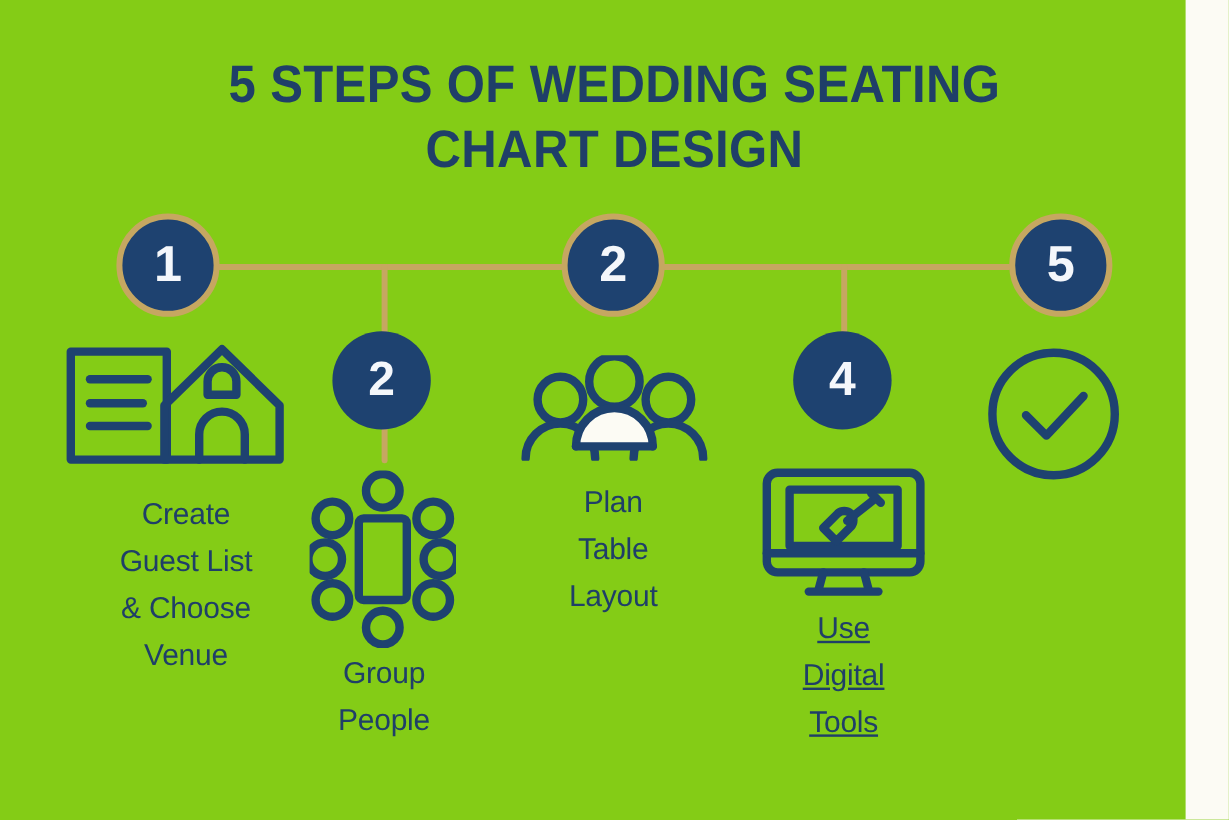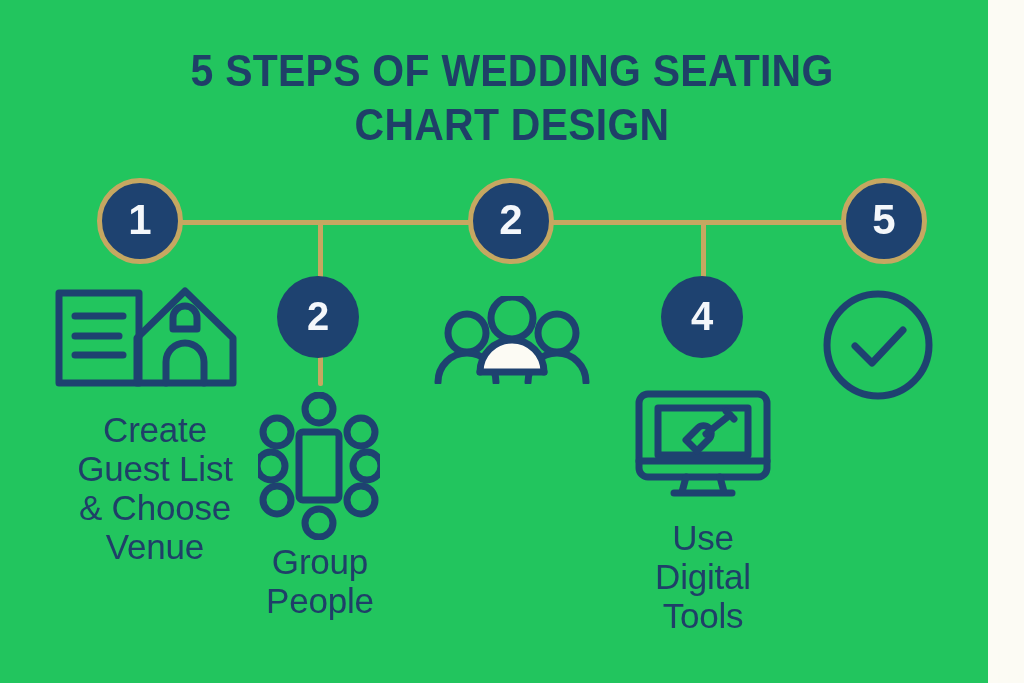--- a/index.html
+++ b/index.html
@@ -12,21 +12,21 @@
     height: 683px;
     background: #fcfbf4;
     font-family: "Liberation Sans", sans-serif;
     overflow: hidden;
     position: relative;
   }
   .canvas {
     position: relative;
     width: 988px;
     height: 683px;
-    background: #22c55e;
+    background: #84cc16;
   }
 
   
   .title {
     position: absolute;
     left: 0;
     top: 44px;
     width: 1024px;
     text-align: center;
     color: #1f3f68;
@@ -87,21 +87,21 @@
   }
   .icon svg { display: block; }
 
   
   .label {
     position: absolute;
     text-align: center;
     color: #1f3f68;
     font-family: "Liberation Sans", sans-serif;
     font-weight: normal;
-    font-size: 35px;
+    font-size: 25px;
     line-height: 39px;
     white-space: pre-line;
     letter-spacing: -0.2px;
   }
 </style>
 </head>
 <body>
 
 <div class="canvas">
 
@@ -219,19 +219,22 @@
   </div>
 
   <div class="label" style="left:35px; top:410px; width:240px;">Create
 Guest List
 &amp; Choose
 Venue</div>
 
   <div class="label" style="left:215px; top:542px; width:210px;text-align:center;">Group
 People</div>
 
-
-  <div class="label" style="left:613px; top:518px; width:180px;">Use
+  <div class="label" style="left:420px; top:400px; width:182px;">Plan
+Table
+Layout</div>
+
+  <div class="label" style="left:613px; top:505px; width:180px;text-decoration:underline;">Use
 Digital
 Tools</div>
 
 
 </div>
 
 </body></html>

